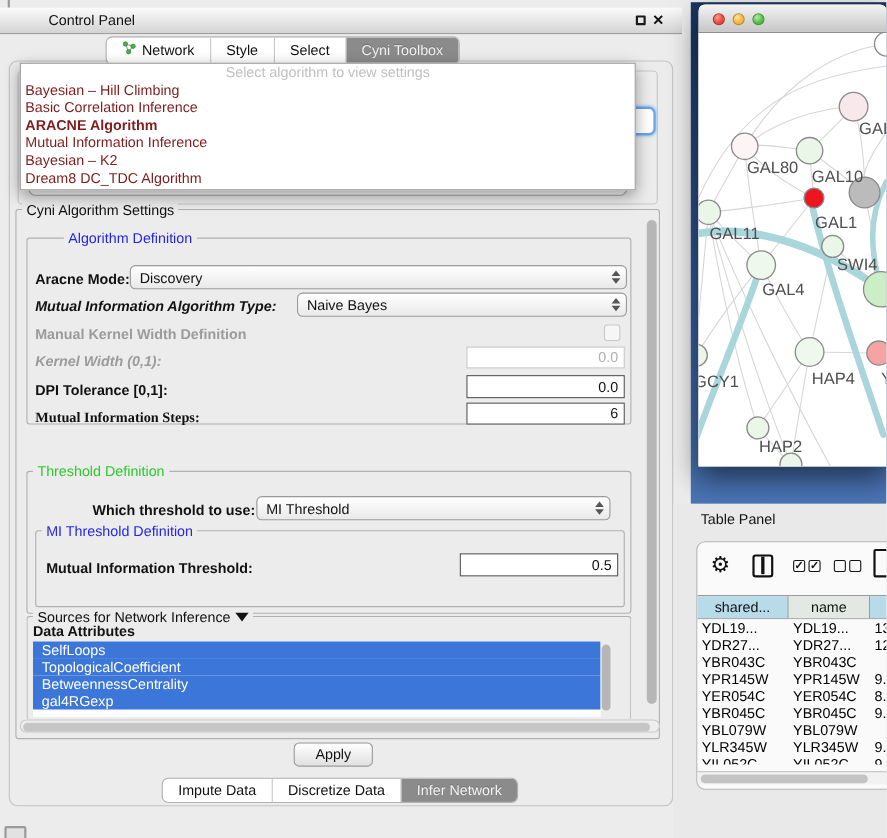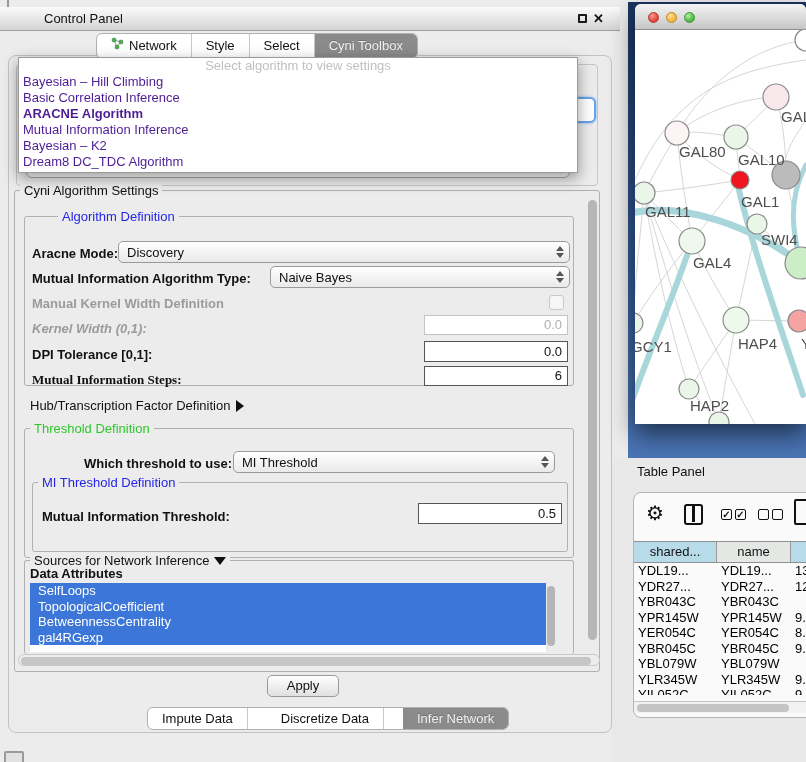--- a/index.html
+++ b/index.html
@@ -25,28 +25,28 @@
   .bg-combo { left:26px; top:150px; width:544px; height:28px; background:#fff; border:1px solid #a8a8a8; border-radius:6px;
     font-size:13px; color:#b5b5b5; line-height:26px; padding-left:16px; overflow:hidden; }
 
   
   .seg { display:flex; background:#fff; border:1px solid #b0b0b0; border-radius:6px; overflow:hidden; z-index:20; }
   .seg .seg-item { font-size:13px; line-height:24px; padding:0 14px; color:#111; border-right:1px solid #c8c8c8;
      white-space:nowrap; display:flex; align-items:center; gap:5px; }
   .seg .seg-item:last-child { border-right:none; }
   .seg .seg-item.selected { background:#8b8b8b; color:#f2f2f2; text-shadow:0 -1px 0 #6e6e6e; }
   .top-tabs { left:96px; top:33px; height:26px; }
-  .bottom-tabs { left:147px; top:707px; height:23px;gap:19px; }
+  .bottom-tabs { left:147px; top:707px; height:23px; }
   .bottom-tabs .seg-item { line-height:21px; }
 
   
   .popup { left:18px; top:57px; width:560px; background:#fff; border:1px solid #9b9b9b;
     box-shadow:0 5px 14px rgba(0,0,0,.4); z-index:30; padding-bottom:2px; }
   .popup-title { text-align:center; color:#c0c0c0; font-size:13px; line-height:16px; }
-  .popup-item { font-size:13px; line-height:16px; padding-left:4px; color:#4c1d95; white-space:nowrap; }
+  .popup-item { font-size:13px; line-height:16px; padding-left:4px; color:#7f1d1d; white-space:nowrap; }
   .popup-item.selected { font-weight:bold; }
 
   
   .fs { border:1px solid #b0b0b0; border-radius:3px; }
   .fs-legend { position:absolute; background:#ececec; padding:0 4px; font-size:13px; line-height:13px; white-space:nowrap; display:flex; align-items:center; gap:4px; }
   .lg-blue { color:#2525e8; } .lg-green { color:#2ec82e; }
 
   .lbl { font-size:13px; font-weight:bold; white-space:nowrap; }
   .lbl.dis { color:#9b9b9b; }
   .plain { font-size:13px; white-space:nowrap; display:flex; align-items:center; gap:6px; }
@@ -183,45 +183,41 @@
 
   <div class="abs lbl" style="left:32px; top:246px;">Aracne Mode:</div>
   <div class="abs combo" style="left:118px; top:241px; width:452px; height:22px;">
     <span class="combo-text">Discovery</span>
     <span class="combo-arrows">
         <span class="arr-up"></span>
         <span class="arr-dn"></span>
       </span>
   </div>
 
-  <div class="abs lbl" style="left:32px; top:271px;">Mutual Information Algorithm Type:</div>
+  <div class="abs lbl" style="left:32px; top:271px;font-style:italic;">Mutual Information Algorithm Type:</div>
   <div class="abs combo" style="left:270px; top:266px; width:300px; height:22px;">
     <span class="combo-text">Naive Bayes</span>
     <span class="combo-arrows">
         <span class="arr-up"></span>
         <span class="arr-dn"></span>
       </span>
   </div>
 
   <div class="abs lbl dis" style="left:32px; top:296px;">Manual Kernel Width Definition</div>
   <div class="abs chk" style="left:549px; top:295px; width:15px; height:15px;"></div>
 
   <div class="abs lbl dis" style="left:32px; top:321px;font-style:italic;">Kernel Width (0,1):</div>
   <div class="abs tin dis" style="left:424px; top:315px; width:144px; height:20px; line-height:18px;">0.0</div>
 
   <div class="abs lbl" style="left:32px; top:347px;">DPI Tolerance [0,1]:</div>
   <div class="abs tin strong" style="left:424px; top:341px; width:144px; height:21px; line-height:19px;">0.0</div>
 
   <div class="abs lbl" style="left:32px; top:372px;font-family:Liberation Serif, serif;">Mutual Information Steps:</div>
   <div class="abs tin strong" style="left:424px; top:366px; width:144px; height:20px; line-height:18px;">6</div>
 
-  <div class="abs plain" style="left:30px; top:398px;">
-    <span>Hub/Transcription Factor Definition</span>
-    <span class="tri-right"></span>
-  </div>
 
   <div class="abs fs" style="left:24px; top:428px; width:550px; height:130px;"></div>
   <div class="abs fs-legend lg-green" style="left:30px; top:422px;">Threshold Definition</div>
 
   <div class="abs lbl" style="left:84px; top:456px;">Which threshold to use:</div>
   <div class="abs combo" style="left:233px; top:451px; width:322px; height:22px;">
     <span class="combo-text">MI Threshold</span>
     <span class="combo-arrows">
         <span class="arr-up"></span>
         <span class="arr-dn"></span>

